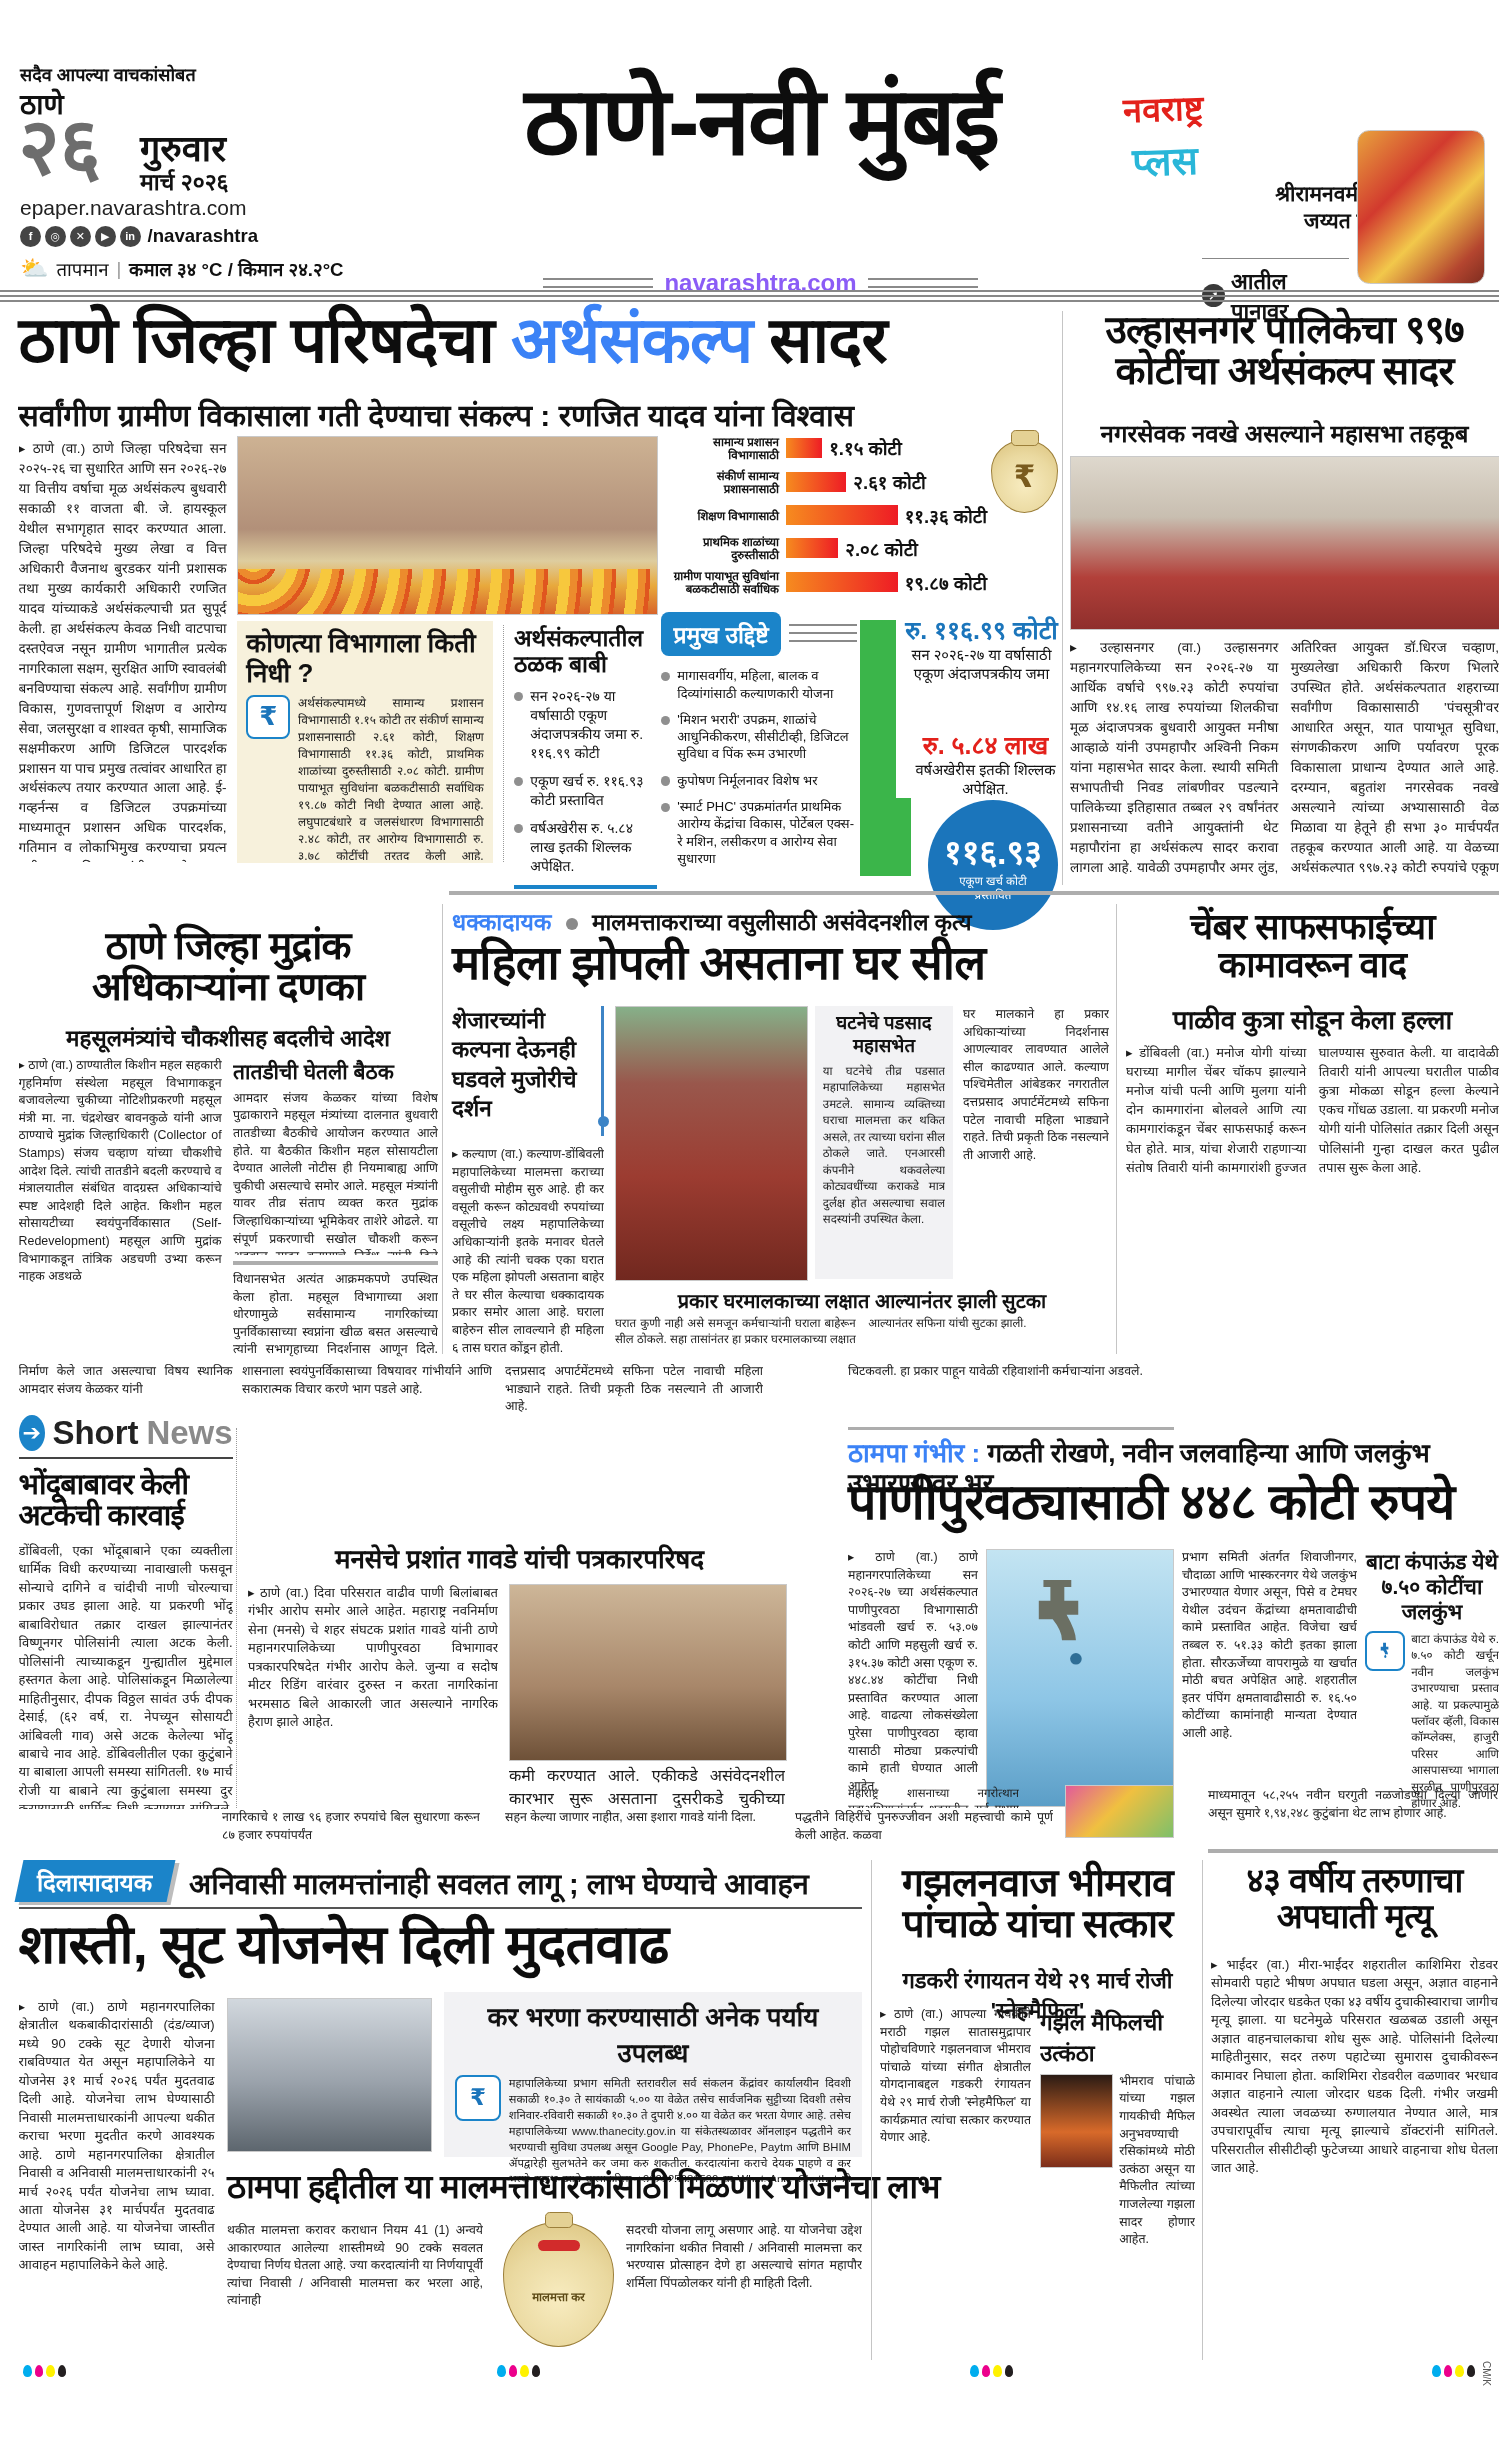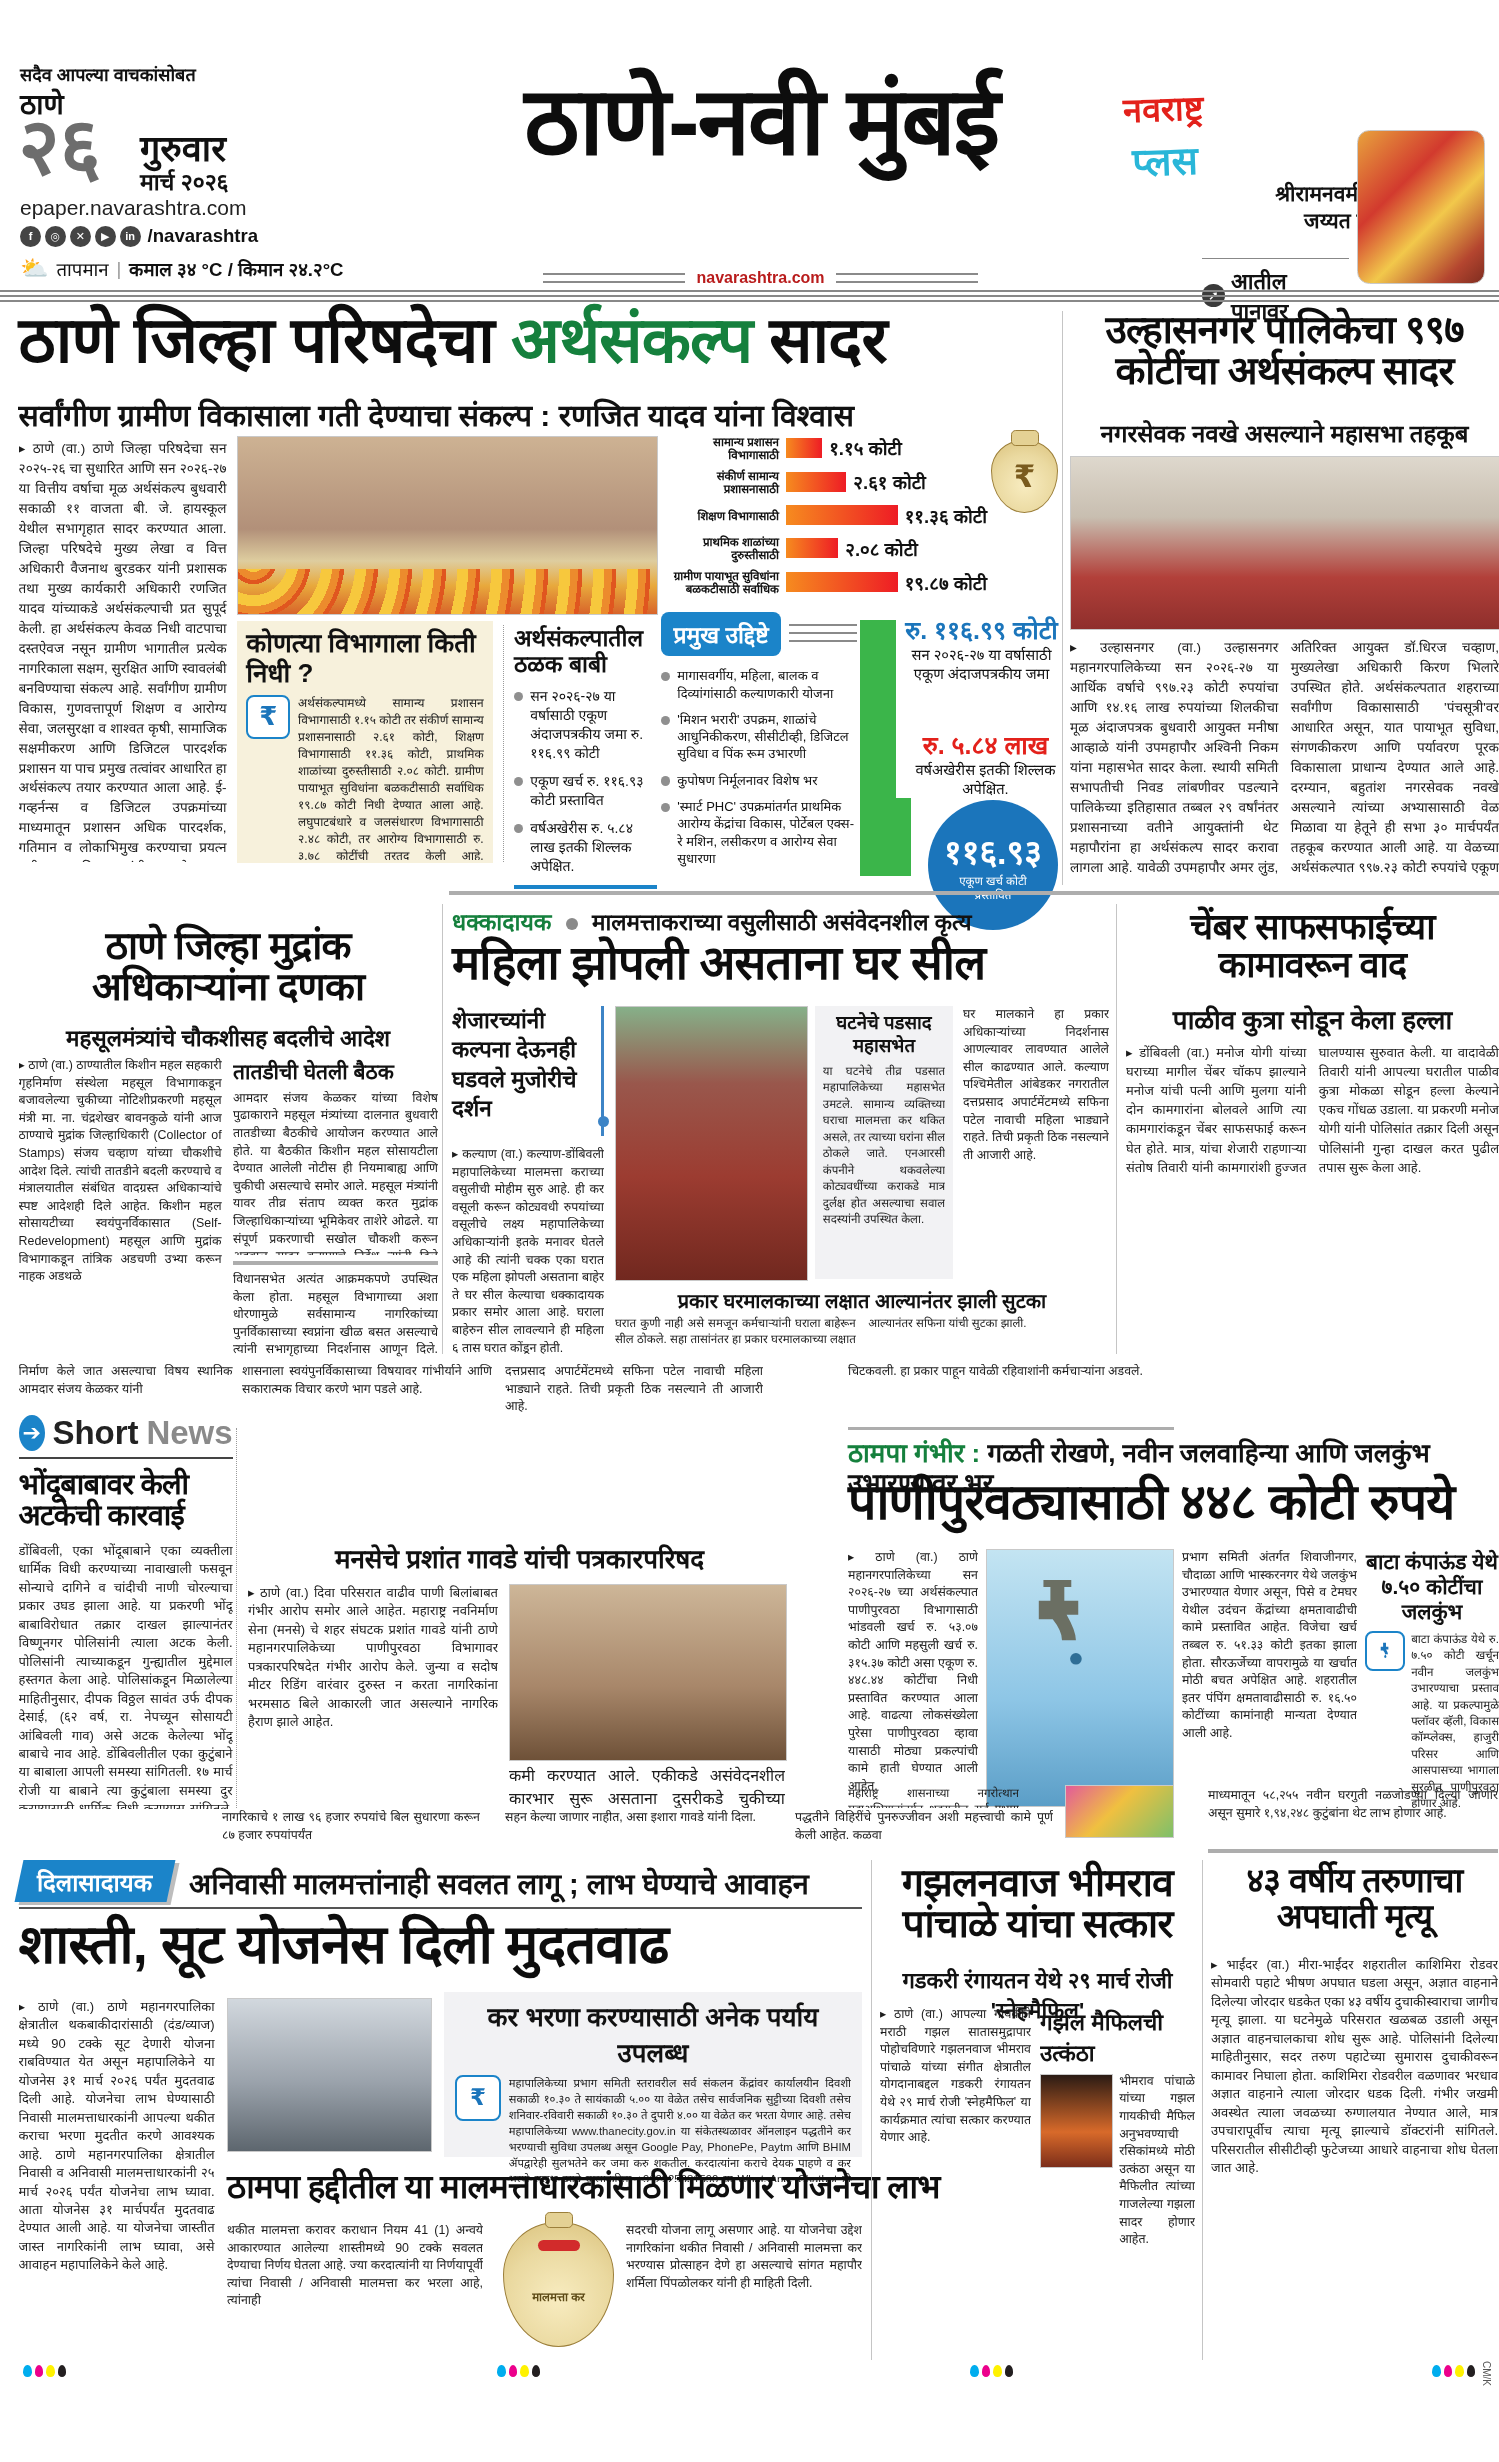--- a/index.html
+++ b/index.html
@@ -5,21 +5,21 @@
   html,body{margin:0;padding:0;background:#e8e8e8;}
   body{font-family:"Liberation Sans","DejaVu Sans",sans-serif;color:#111;}
   #page{position:relative;width:1500px;height:2462px;background:#fff;margin:0 auto;overflow:hidden;}
   .abs{position:absolute;}
   .b{font-weight:bold;}
   .ctr{text-align:center;}
   .body-text{font-size:13.6px;line-height:1.47;text-align:justify;color:#1c1c1c;overflow:hidden;}
   .small-text{font-size:12.4px;line-height:1.42;text-align:justify;color:#1c1c1c;overflow:hidden;}
   .cols-2{column-count:2;column-gap:12.4px;}
   .hl{font-weight:bold;color:#0d0d0d;line-height:1.06;letter-spacing:-0.8px;}
-  .red{color:#15803d;}
+  .red{color:#3b82f6;}
   .rule{background:#adadad;}
   .vdot{border-left:1.6px dotted #9a9a9a;}
   .vsolid{border-left:0.8px solid #c5c5c5;}
   .photo{border:0.8px solid #c9c9c9;overflow:hidden;}
   .ph-deity{background:linear-gradient(135deg,#e8a23d,#d23a2e 35%,#f2c84b 60%,#b4452f 85%,#7f2d20);border-radius:12.4px;}
   .ph-ceremony{background:linear-gradient(180deg,#cdb293 0%,#b29079 52%,#decd9f 70%,#e8a93c 84%,#d8642a 100%);}
   .ph-award{background:linear-gradient(180deg,#ded8cd 0%,#c8beb0 35%,#b2403a 70%,#8f2f2c 100%);}
   .ph-building-red{background:linear-gradient(180deg,#86b089 0%,#99574c 28%,#9c3c31 62%,#71281f 100%);}
   .ph-press{background:linear-gradient(180deg,#cdb698,#a8876a 58%,#6e5138);}
   .ph-tap{background:linear-gradient(180deg,#c3e4f2,#8ec6e6 58%,#5b9ec7);}
@@ -80,21 +80,21 @@
     <span class="b">कमाल ३४ °C / किमान २४.२°C</span>
   </div>
 
   <div class="abs hl ctr" style="left:404px;top:71px;width:714px;font-size:95px;letter-spacing:-2.3px;">ठाणे-नवी मुंबई</div>
   <div class="abs" style="left:1124px;top:85px;transform:rotate(-2deg);text-align:center;">
     <div class="b" style="font-size:34px;color:#e3211b;">नवराष्ट्र</div>
     <div class="b" style="font-size:39px;color:#29b6d8;margin-top:1.6px;">प्लस</div>
   </div>
   <div class="abs" style="left:543px;top:269px;width:435px;display:flex;align-items:center;gap:11px;">
     <span class="deco-lines" style="flex:1;height:11px;"></span>
-    <span class="b" style="font-size:16px;color:#b91c1c;">navarashtra.com</span>
+    <span class="b" style="font-size:24px;color:#8b5cf6;">navarashtra.com</span>
     <span class="deco-lines" style="flex:1;height:11px;"></span>
   </div>
 
   <div class="abs b" style="left:1266px;top:180px;width:147px;font-size:21px;line-height:1.3;text-align:right;">श्रीरामनवमीनिमित्त जय्यत तयारी !</div>
   <div class="abs" style="left:1202px;top:258px;width:147px;border-top:1.6px solid #888;padding-top:6.2px;display:flex;align-items:center;justify-content:flex-end;gap:6.2px;">
     <span style="display:inline-flex;width:23px;height:23px;border-radius:50%;background:#3a3a3a;color:#fff;align-items:center;justify-content:center;font-size:13px;">➚</span>
     <span class="b" style="font-size:22px;">आतील पानावर</span>
   </div>
   <div class="abs photo ph-deity" style="left:1357px;top:130px;width:126px;height:152px;"></div>
 

